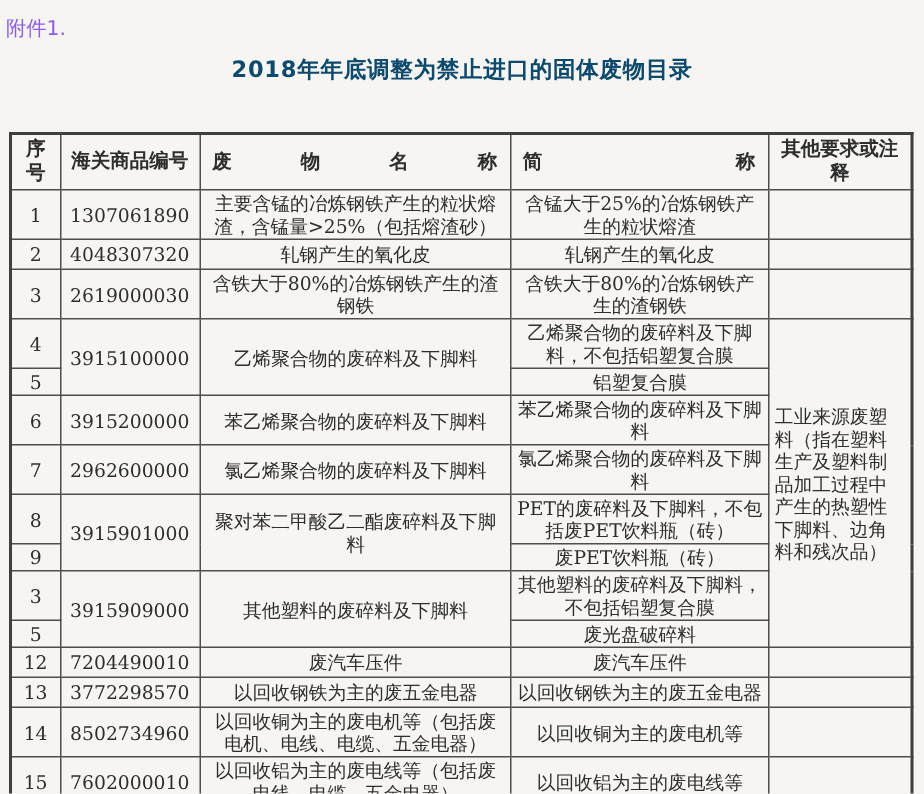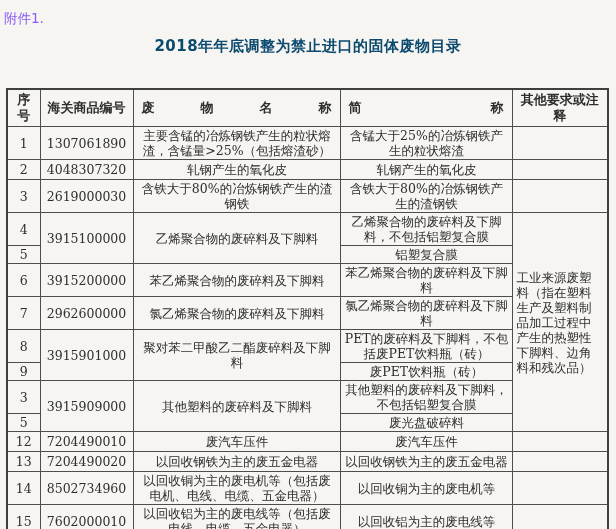--- a/index.html
+++ b/index.html
@@ -175,21 +175,21 @@
     <tr style="height:20px">
       <td class="c">12</td>
       <td class="c">7204490010</td>
       <td class="name-cell">废汽车压件</td>
       <td class="short-cell">废汽车压件</td>
       <td class="note-cell"></td>
     </tr>
 
     <tr style="height:20px">
       <td class="c">13</td>
-      <td class="c">7204490020</td>
+      <td class="c">3772298570</td>
       <td class="name-cell">以回收钢铁为主的废五金电器</td>
       <td class="short-cell">以回收钢铁为主的废五金电器</td>
       <td class="note-cell"></td>
     </tr>
 
     <tr style="height:31px">
       <td class="c">14</td>
       <td class="c">8502734960</td>
       <td class="name-cell">以回收铜为主的废电机等（包括废电机、电线、电缆、五金电器）</td>
       <td class="short-cell">以回收铜为主的废电机等</td>

